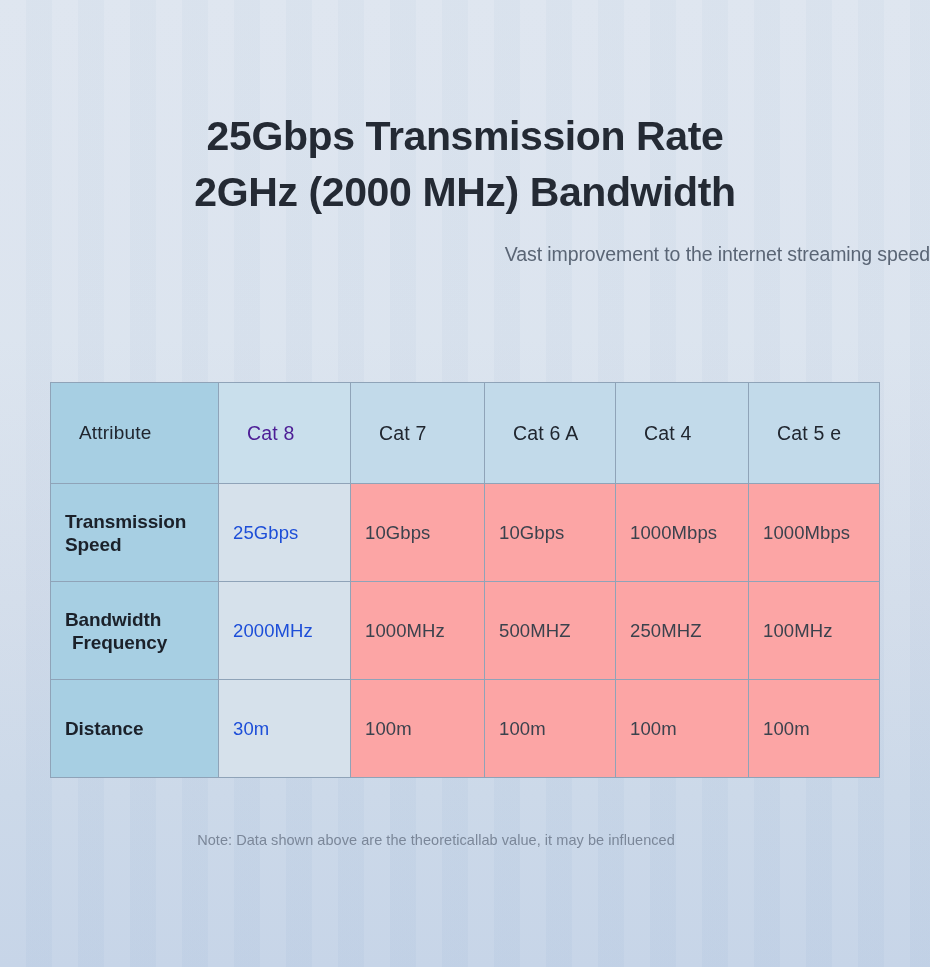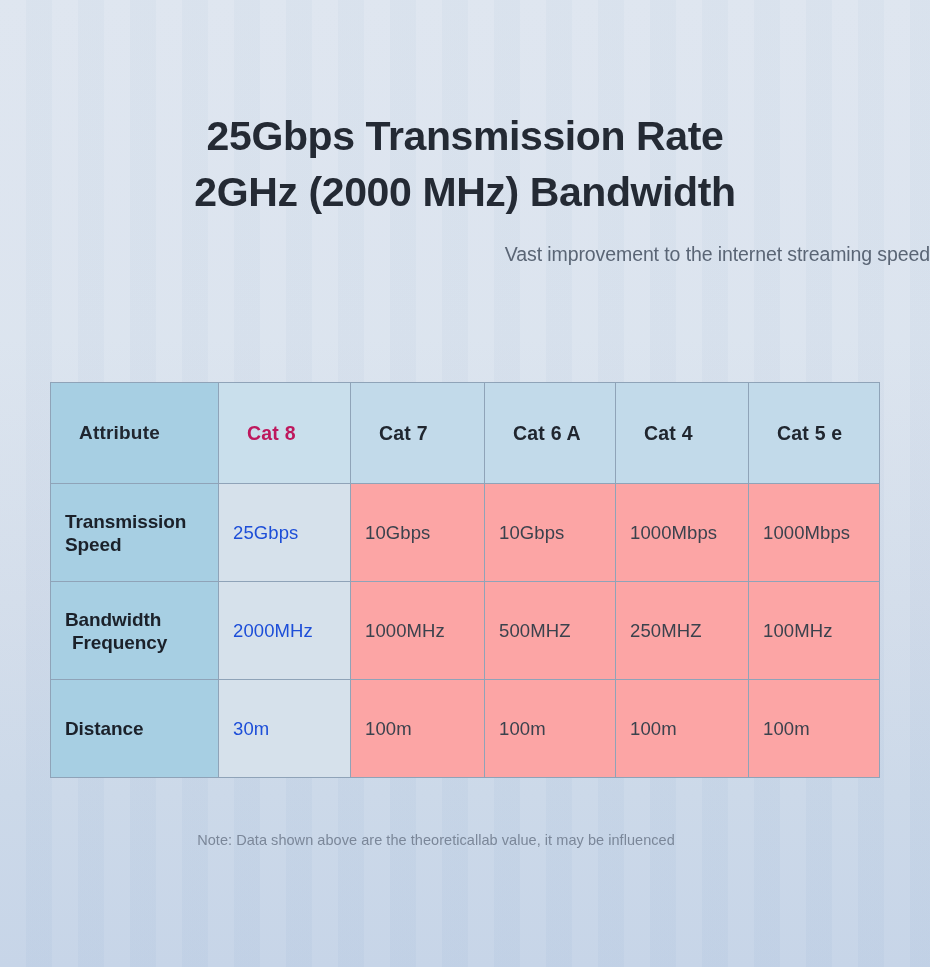--- a/index.html
+++ b/index.html
@@ -74,31 +74,31 @@
     border: 1px solid #8fa3b8;
     padding: 0 0 0 14px;
     text-align: left;
     vertical-align: middle;
     background: #fca5a5;
   }
   .spec-table thead th {
     height: 100px;
     background: #c2daea;
     font-size: 19.5px;
-    font-weight: bold;
+    font-weight: normal;
     color: #20262f;
     letter-spacing: 0.2px;
     padding-left: 28px;
   }
   .spec-table thead th.attr-head {
     background: #a7cfe3;
     font-size: 19px;
   }
   .spec-table thead th.cat8-head {
-    color: #be185d;
+    color: #4c1d95;
     background: #c9dfec;
   }
   .spec-table tbody tr { height: 98px; }
   .spec-table tbody td {
     font-size: 18.5px;
     color: #3b424d;
     letter-spacing: 0.1px;
   }
   .spec-table tbody td.attr-cell {
     background: #a7cfe3;

